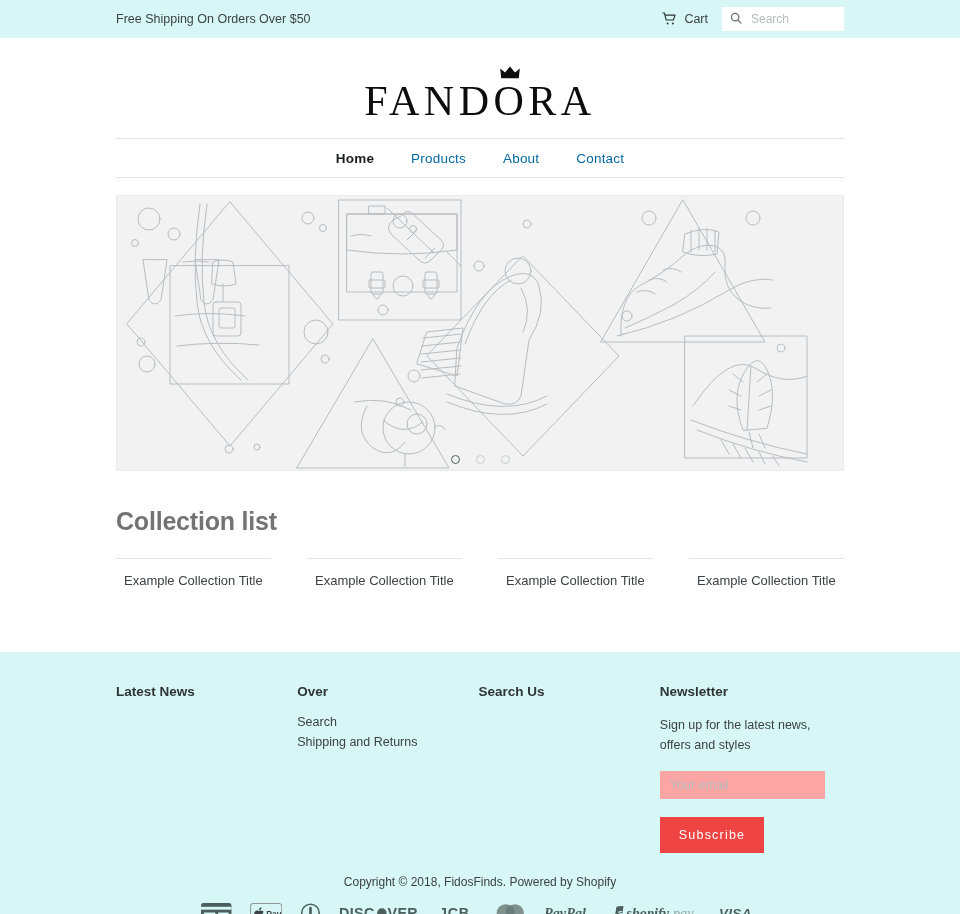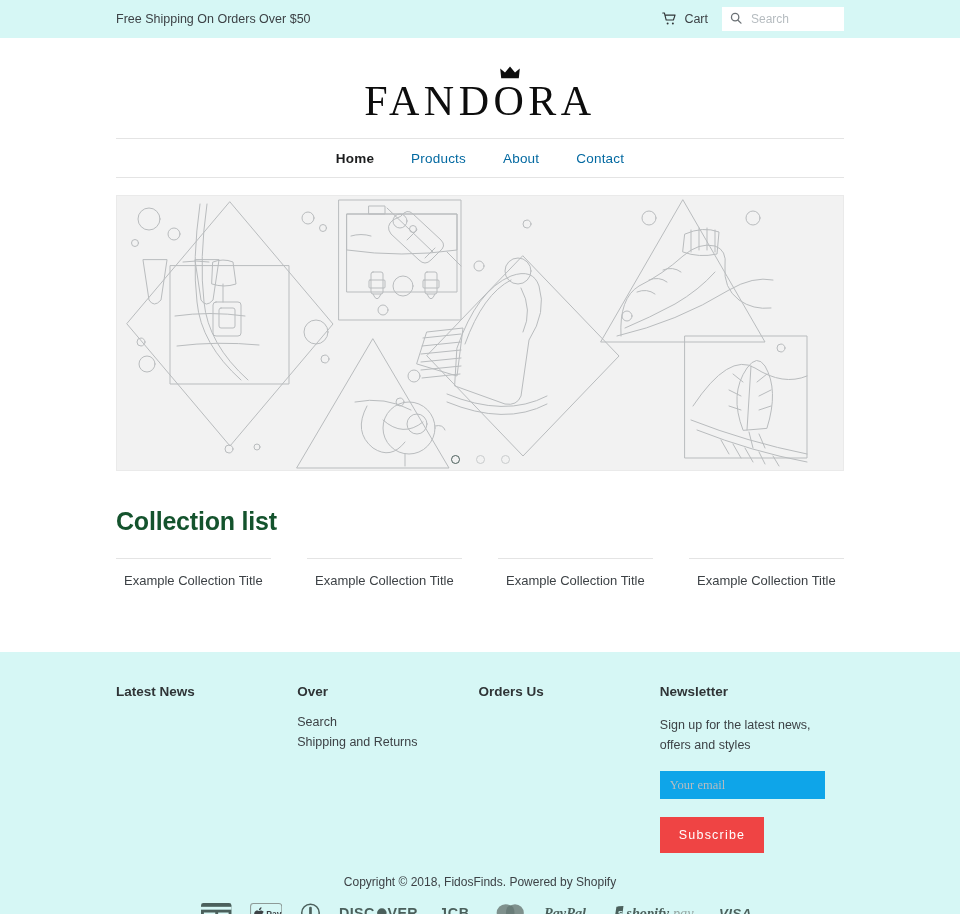--- a/index.html
+++ b/index.html
@@ -95,21 +95,21 @@
   .dot {
     width: 9px; height: 9px; border-radius: 50%;
     border: 1.5px solid #c9cccd; background: transparent;
     padding: 0; cursor: pointer;
   }
   .dot.active { border-color: #4c5f5c; }
 
   
   .collections { margin: 36px 116px 0 116px; }
   .collections-title {
-    font-size: 25px; font-weight: 700; color: #14532d;
+    font-size: 25px; font-weight: 700; color: #737373;
     margin: 0 0 22px 0; letter-spacing: -.2px;
   }
   .collection-grid { display: flex; gap: 36px; }
   .collection-card { flex: 1; }
   .collection-rule { border-top: 1px solid #e4e4e4; }
   .collection-label {
     font-size: 13px; color: #3d4246;
     padding: 14px 8px 0 8px;
     display: block; text-decoration: none;
   }
@@ -131,23 +131,23 @@
   .footer-link {
     display: block; font-size: 12.5px; color: #3d4246;
     text-decoration: none; margin-bottom: 6px;
   }
   .newsletter-text {
     font-size: 12.5px; color: #3d4246; line-height: 20px;
     margin: 0 0 16px 0; max-width: 170px;
   }
   .email-input {
     width: 165px; height: 28px;
-    background: #0ea5e9; border: none; outline: none;
+    background: #fca5a5; border: none; outline: none;
     padding: 0 10px;
-    font-family: Liberation Serif, serif;
+    font-family: Liberation Sans, sans-serif;
     font-size: 12.5px; color: #3d4246;
     display: block; margin-bottom: 18px;
   }
   .email-input::placeholder { color: #b6bcc0; }
   .subscribe-btn {
     background: #ef4444; color: #ffffff;
     border: none; cursor: pointer;
     font-family: "Liberation Sans", sans-serif;
     font-size: 12.5px; letter-spacing: 1.2px;
     padding: 11px 19px;
@@ -356,21 +356,21 @@
       <h3 class="footer-heading">Latest News</h3>
     </div>
 
     <div class="footer-col">
       <h3 class="footer-heading">Over</h3>
       <a href="#" class="footer-link">Search</a>
       <a href="#" class="footer-link">Shipping and Returns</a>
     </div>
 
     <div class="footer-col">
-      <h3 class="footer-heading">Orders Us</h3>
+      <h3 class="footer-heading">Search Us</h3>
     </div>
 
     <div class="footer-col newsletter">
       <h3 class="footer-heading">Newsletter</h3>
       <p class="newsletter-text">Sign up for the latest news, offers and styles</p>
       <input class="email-input" type="email" placeholder="Your email" style="">
       <button class="subscribe-btn">Subscribe</button>
     </div>
 
   </div>

